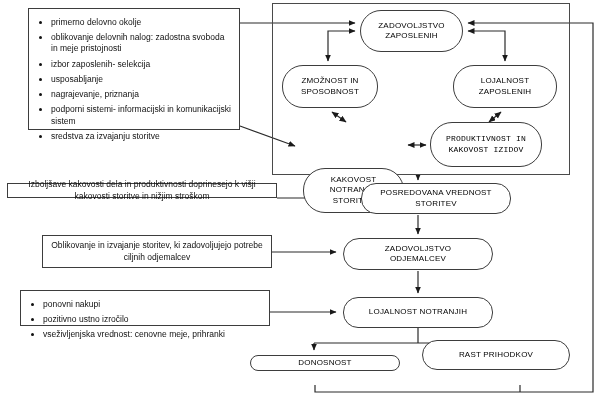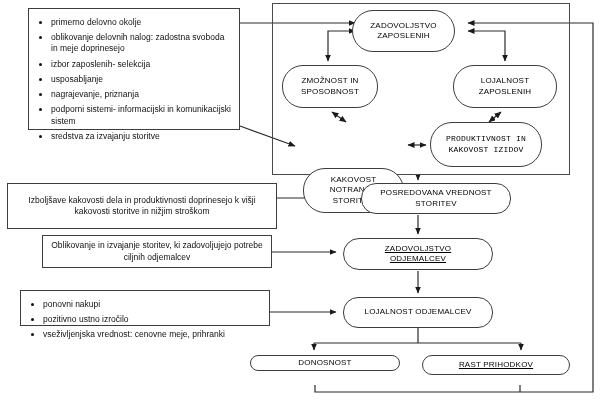--- a/index.html
+++ b/index.html
@@ -72,62 +72,62 @@
       <path d="M520,385 V392"></path>
       <path d="M315,385 V392 H593 V23 H468" marker-end="url(#ae)"></path>
     </g>
   </svg>
 
   <div class="group-rect" style="left:272px; top:3px; width:296px; height:170px;"></div>
 
   <div class="txtbox bullets" style="left:28px; top:8px; width:212px; height:122px;">
     <ul>
       <li>primerno delovno okolje</li>
-      <li>oblikovanje delovnih nalog: zadostna svoboda in meje doprinesejo</li>
+      <li>oblikovanje delovnih nalog: zadostna svoboda in meje pristojnosti</li>
       <li>izbor zaposlenih- selekcija</li>
       <li>usposabljanje</li>
       <li>nagrajevanje, priznanja</li>
       <li>podporni sistemi- informacijski in komunikacijski sistem</li>
       <li>sredstva za izvajanju storitve</li>
     </ul>
   </div>
 
-  <div class="stadium" style="left:352px; top:10px; width:103px; height:42px; border-radius:21px;">
+  <div class="stadium" style="left:360px; top:10px; width:103px; height:42px; border-radius:21px;">
     <span style="width:80px;">ZADOVOLJSTVO ZAPOSLENIH</span>
   </div>
   <div class="stadium" style="left:282px; top:65px; width:96px; height:43px; border-radius:21px;">
     <span style="width:70px;">ZMOŽNOST IN SPOSOBNOST</span>
   </div>
   <div class="stadium" style="left:453px; top:65px; width:104px; height:43px; border-radius:21px;">
     <span style="width:62px;">LOJALNOST ZAPOSLENIH</span>
   </div>
   <div class="stadium" style="left:303px; top:122px; width:101px; height:45px; border-radius:22px;margin-top:46px;">
     <span style="width:60px;">KAKOVOST NOTRANJIH STORITEV</span>
   </div>
   <div class="stadium" style="left:430px; top:122px; width:112px; height:45px; border-radius:22px;">
     <span style="width:90px;font-family:Liberation Mono, monospace;">PRODUKTIVNOST IN KAKOVOST IZIDOV</span>
   </div>
 
   <div class="stadium" style="left:361px; top:183px; width:150px; height:31px; border-radius:15px;">
     <span style="width:118px;">POSREDOVANA VREDNOST STORITEV</span>
   </div>
   <div class="stadium" style="left:343px; top:238px; width:150px; height:32px; border-radius:16px;">
-    <span style="width:80px;text-decoration:underline;">ZADOVOLJSTVO ODJEMALCEV</span>
+    <span style="width:80px;">ZADOVOLJSTVO ODJEMALCEV</span>
   </div>
   <div class="stadium" style="left:343px; top:297px; width:150px; height:31px; border-radius:15px;">
-    <span style="width:140px;">LOJALNOST ODJEMALCEV</span>
+    <span style="width:140px;">LOJALNOST NOTRANJIH</span>
   </div>
   <div class="stadium" style="left:250px; top:355px; width:150px; height:16px; border-radius:15px;">
     <span>DONOSNOST</span>
   </div>
-  <div class="stadium" style="left:422px; top:355px; width:148px; height:20px; border-radius:15px;text-decoration:underline;">
+  <div class="stadium" style="left:422px; top:340px; width:148px; height:30px; border-radius:15px;">
     <span>RAST PRIHODKOV</span>
   </div>
 
-  <div class="txtbox center" style="left:7px; top:183px; width:270px; height:46px;">
+  <div class="txtbox center" style="left:7px; top:183px; width:270px; height:15px;">
     <span>Izboljšave kakovosti dela in produktivnosti doprinesejo k višji kakovosti storitve in nižjim stroškom</span>
   </div>
   <div class="txtbox center" style="left:42px; top:235px; width:230px; height:33px;">
     <span>Oblikovanje in izvajanje storitev, ki zadovoljujejo potrebe ciljnih odjemalcev</span>
   </div>
   <div class="txtbox bullets" style="left:20px; top:290px; width:250px; height:36px;">
     <ul>
       <li>ponovni nakupi</li>
       <li>pozitivno ustno izročilo</li>
       <li>vseživljenjska vrednost: cenovne meje, prihranki</li>

